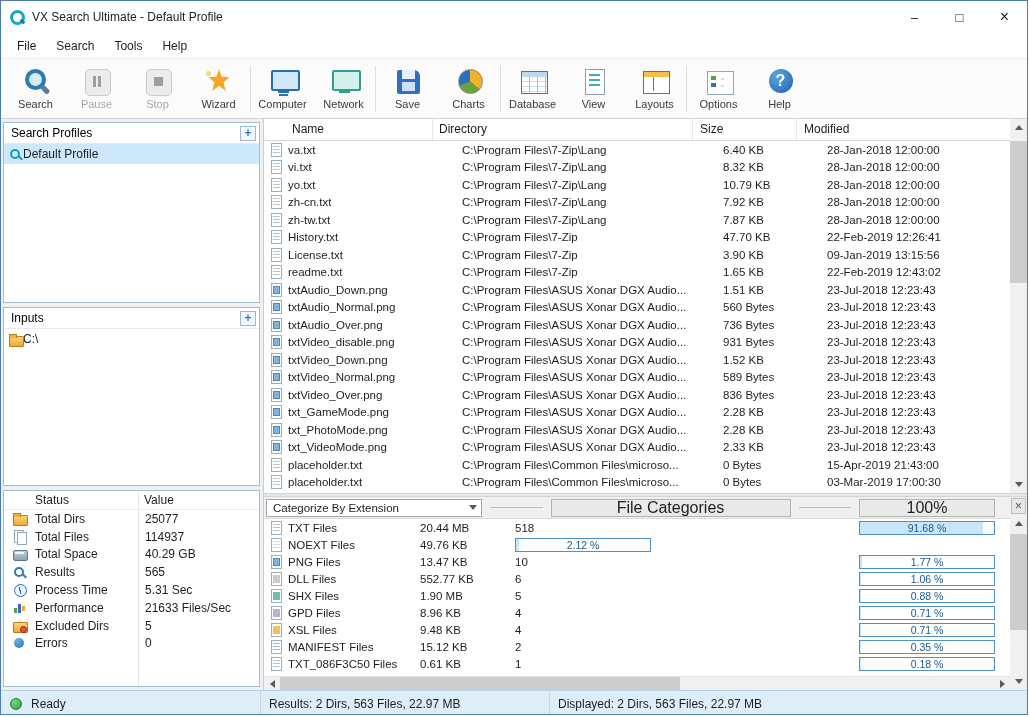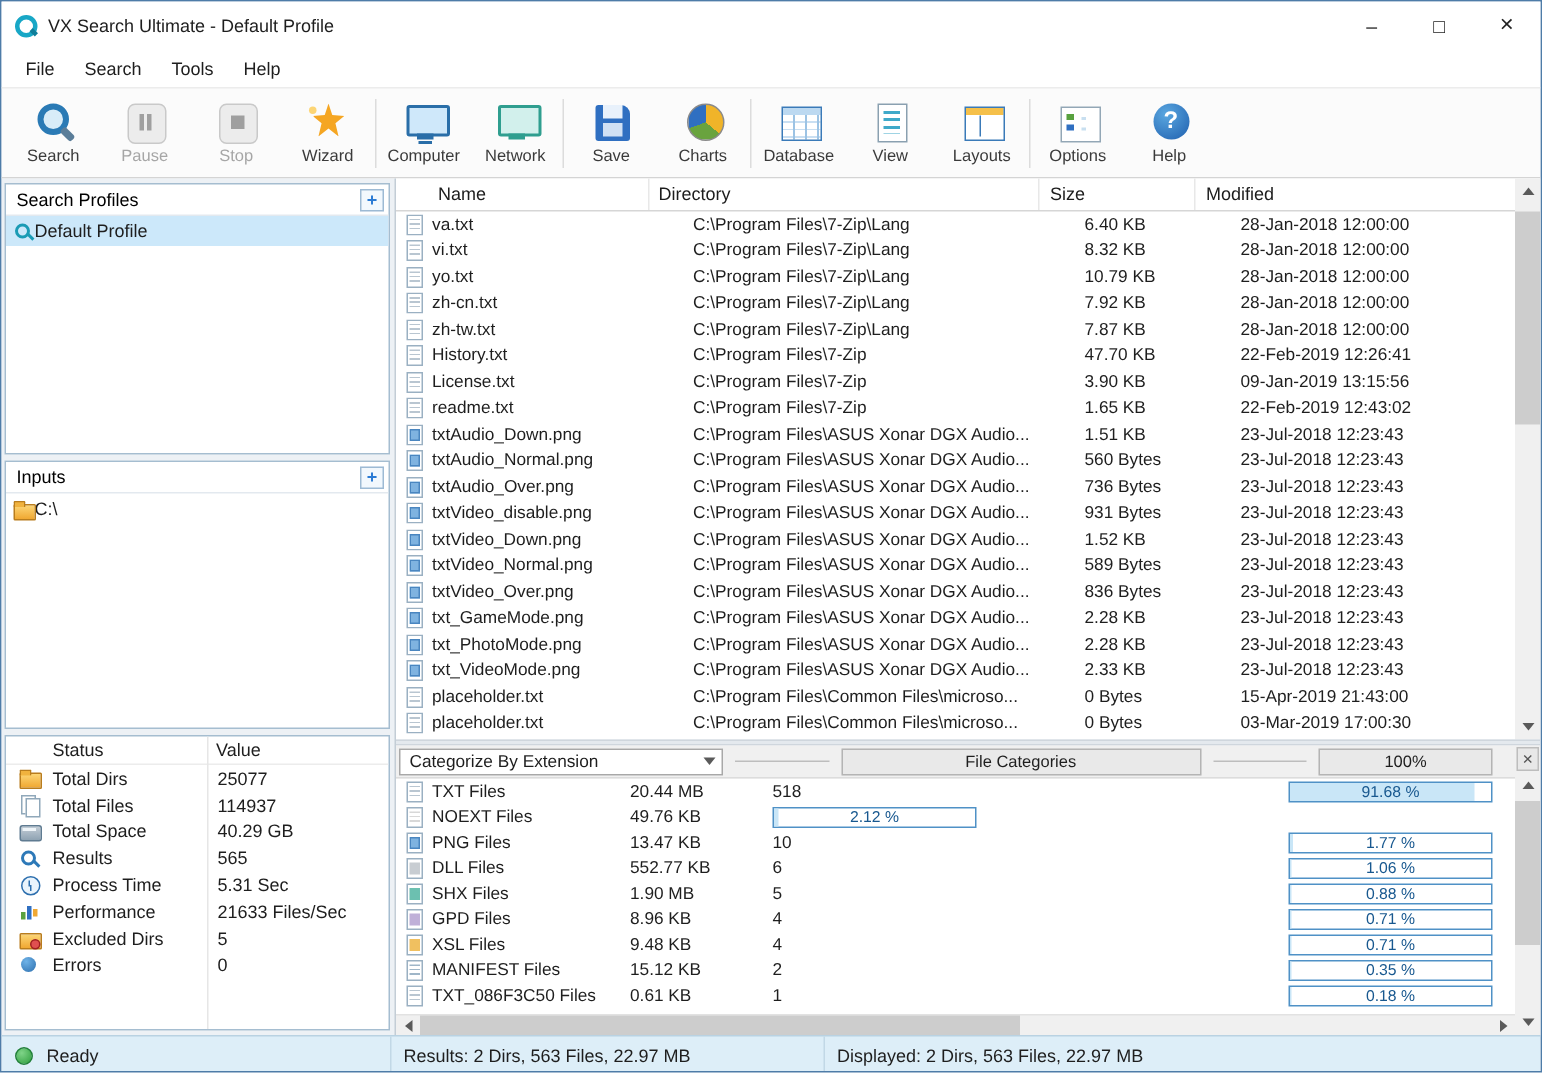--- a/index.html
+++ b/index.html
@@ -137,23 +137,23 @@
   .splitter-h { height:4px; background:#e4e9ee; border-top:1px solid #cfd6dd; border-bottom:1px solid #cfd6dd; flex-shrink:0; }
 
   
   .bottom-area { flex:1; display:flex; min-height:0; }
   .bottom-main { flex:1; display:flex; flex-direction:column; min-width:0; }
   .cat-header { height:22px; background:#f0f0f0; display:flex; align-items:center; border-bottom:1px solid #dcdcdc; padding-left:2px; flex-shrink:0; }
   .dropdown { width:216px; height:18px; background:#fff; border:1px solid #a8a8a8; display:flex; align-items:center; flex-shrink:0; }
   .dd-label { flex:1; padding-left:6px; font-size:11.5px; white-space:nowrap; }
   .dd-btn { width:17px; height:100%; display:flex; align-items:center; justify-content:center; }
   .hline { flex:1; height:1px; background:#bdbdbd; margin:0 8px; }
-  .hdr-box { height:18px; background:#e9e9e9; border:1px solid #b4b4b4; display:flex; align-items:center; justify-content:center; font-size:11px; flex-shrink:0; }
+  .hdr-box { height:18px; background:#e9e9e9; border:1px solid #b4b4b4; display:flex; align-items:center; justify-content:center; font-size:16px; flex-shrink:0; }
   .hdr-fc { width:240px; }
-  .hdr-scale { width:116px; margin-right:15px; }
+  .hdr-scale { width:136px; margin-right:15px; }
   .cat-body { flex:1; overflow:hidden; }
   .crow { height:17px; display:flex; align-items:center; font-size:11.5px; }
   .cicon { width:24px; display:flex; justify-content:center; flex-shrink:0; }
   .cname { width:132px; white-space:nowrap; overflow:hidden; }
   .csize { width:95px; white-space:nowrap; }
   .ccount { flex:1; white-space:nowrap; }
   .cbar { width:136px; height:14px; border:1px solid #4f91c6; position:relative; margin-right:15px; background:#fff; flex-shrink:0; }
   .cbar-fill { position:absolute; left:0; top:0; bottom:0; background:#c9e6f7; }
   .cbar-text { position:absolute; left:0; right:0; top:0; bottom:0; text-align:center; line-height:12px; font-size:10.5px; color:#18588f; }
   .hscroll { height:14px; background:#f0f0f0; border-top:1px solid #e2e2e2; display:flex; flex-shrink:0; }

